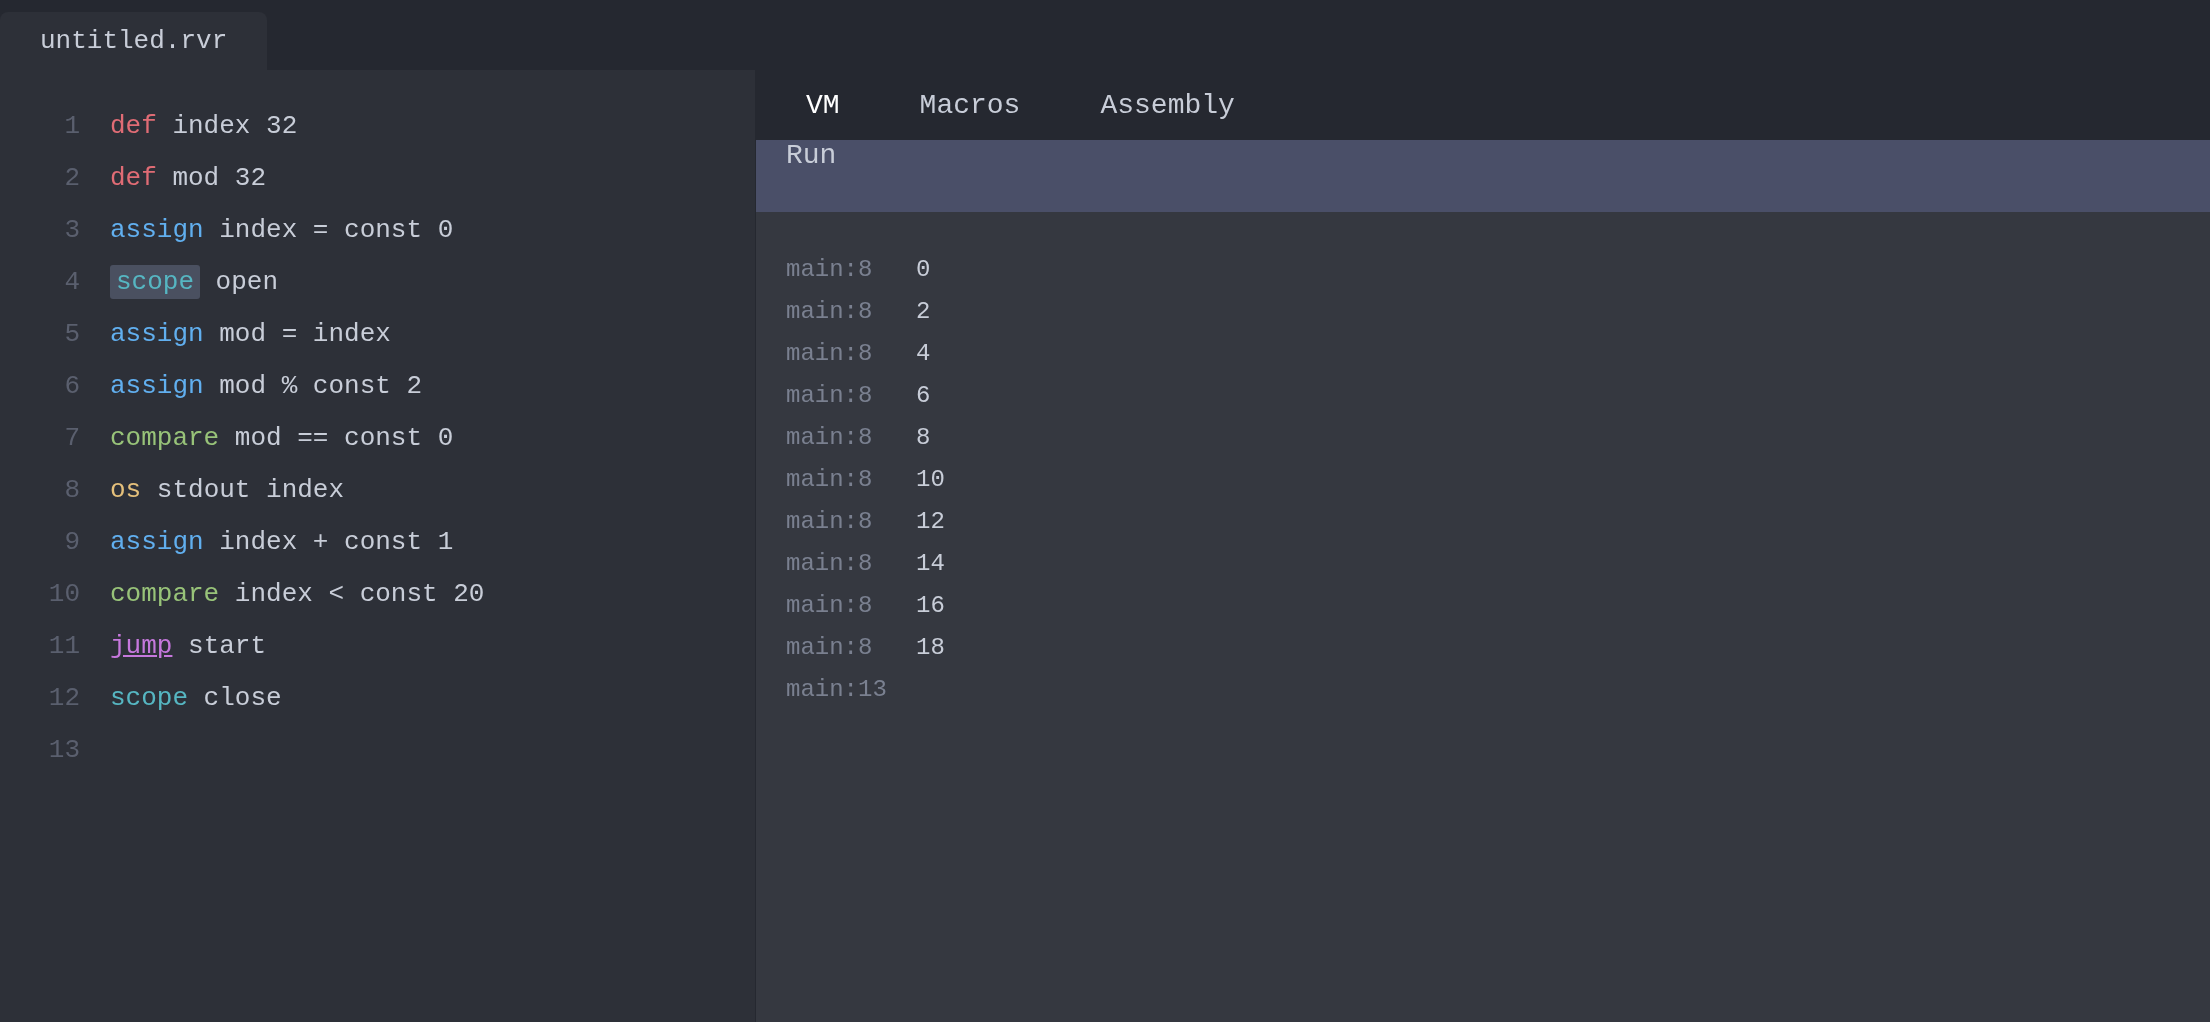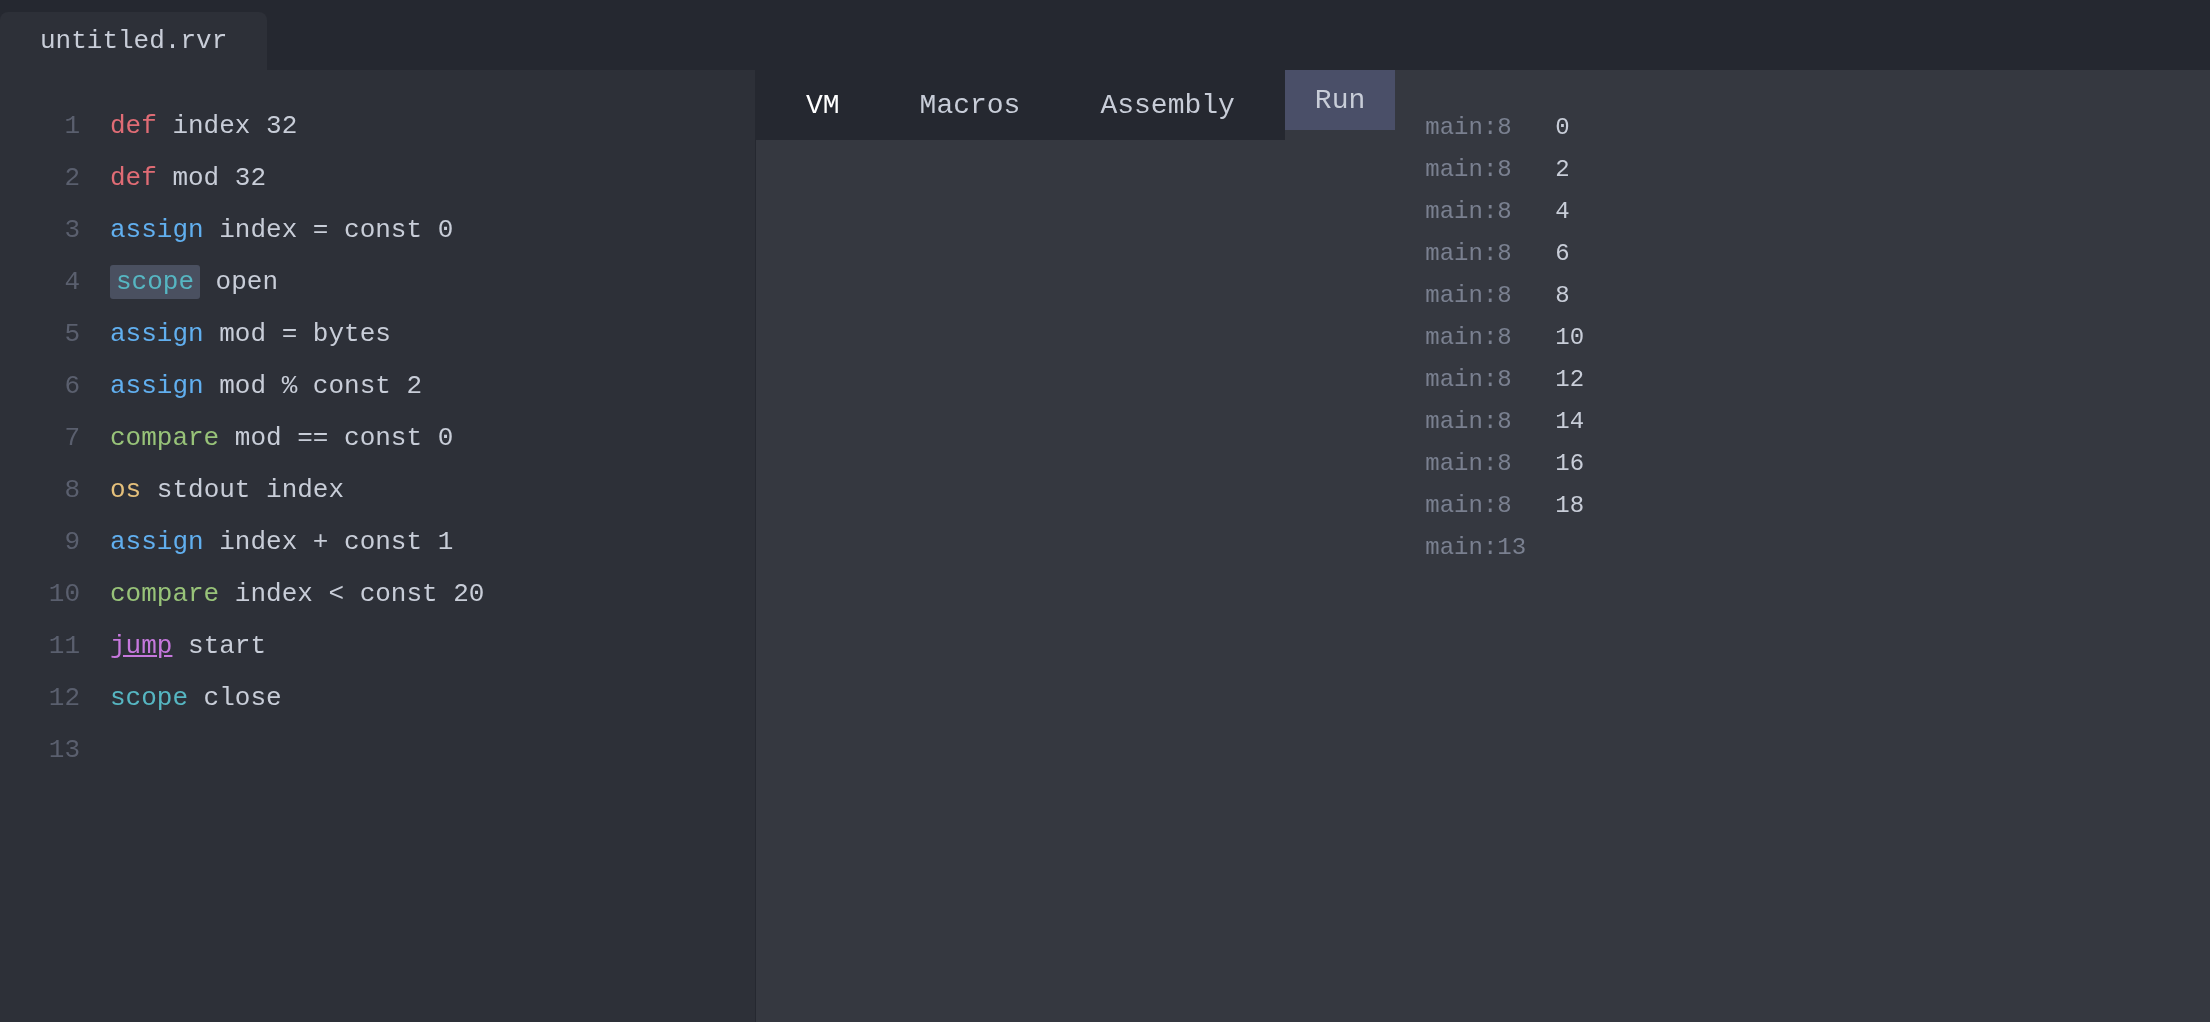--- a/index.html
+++ b/index.html
@@ -91,21 +91,21 @@
     .kw-compare { color: #98c379; }
     .kw-os { color: #e5c07b; }
     .kw-jump { color: #c678dd; text-decoration: underline; }
     .ident { color: #c8cdd8; }
 
     
     .right-panel {
       flex: 1;
       background: #353840;
       display: flex;
-      flex-direction: row;
+      flex-direction: column;
       border-left: 1px solid #252830;
     }
 
     .right-tabs {
       display: flex;
       background: #252830;
       height: 70px;
       align-items: center;
       padding: 0 10px;
       flex-shrink: 0;
@@ -119,23 +119,22 @@
       cursor: pointer;
       border-radius: 4px;
     }
 
     .right-tab.active {
       color: #ffffff;
     }
 
     .run-bar {
       background: #4a4f68;
-      height: 60px;
-      display: flex;
-      align-items: center;
+      height: 72px;
+      display: flex;
       padding: 0 30px;
       flex-shrink: 0;
     }
 
     .run-label {
       color: #c8cdd8;
       font-size: 28px;
       font-family: 'Courier New', Courier, monospace;
       cursor: pointer;
     }
@@ -205,21 +204,21 @@
         <div class="code-line">
           <span class="line-number">3</span>
           <span class="code-content"><span class="kw-assign">assign</span><span class="ident"> index = const 0</span></span>
         </div>
         <div class="code-line">
           <span class="line-number">4</span>
           <span class="code-content"><span class="kw-scope">scope</span><span class="ident"> open</span></span>
         </div>
         <div class="code-line">
           <span class="line-number">5</span>
-          <span class="code-content"><span class="kw-assign">assign</span><span class="ident"> mod = bytes</span></span>
+          <span class="code-content"><span class="kw-assign">assign</span><span class="ident"> mod = index</span></span>
         </div>
         <div class="code-line">
           <span class="line-number">6</span>
           <span class="code-content"><span class="kw-assign">assign</span><span class="ident"> mod % const 2</span></span>
         </div>
         <div class="code-line">
           <span class="line-number">7</span>
           <span class="code-content"><span class="kw-compare">compare</span><span class="ident"> mod == const 0</span></span>
         </div>
         <div class="code-line">

